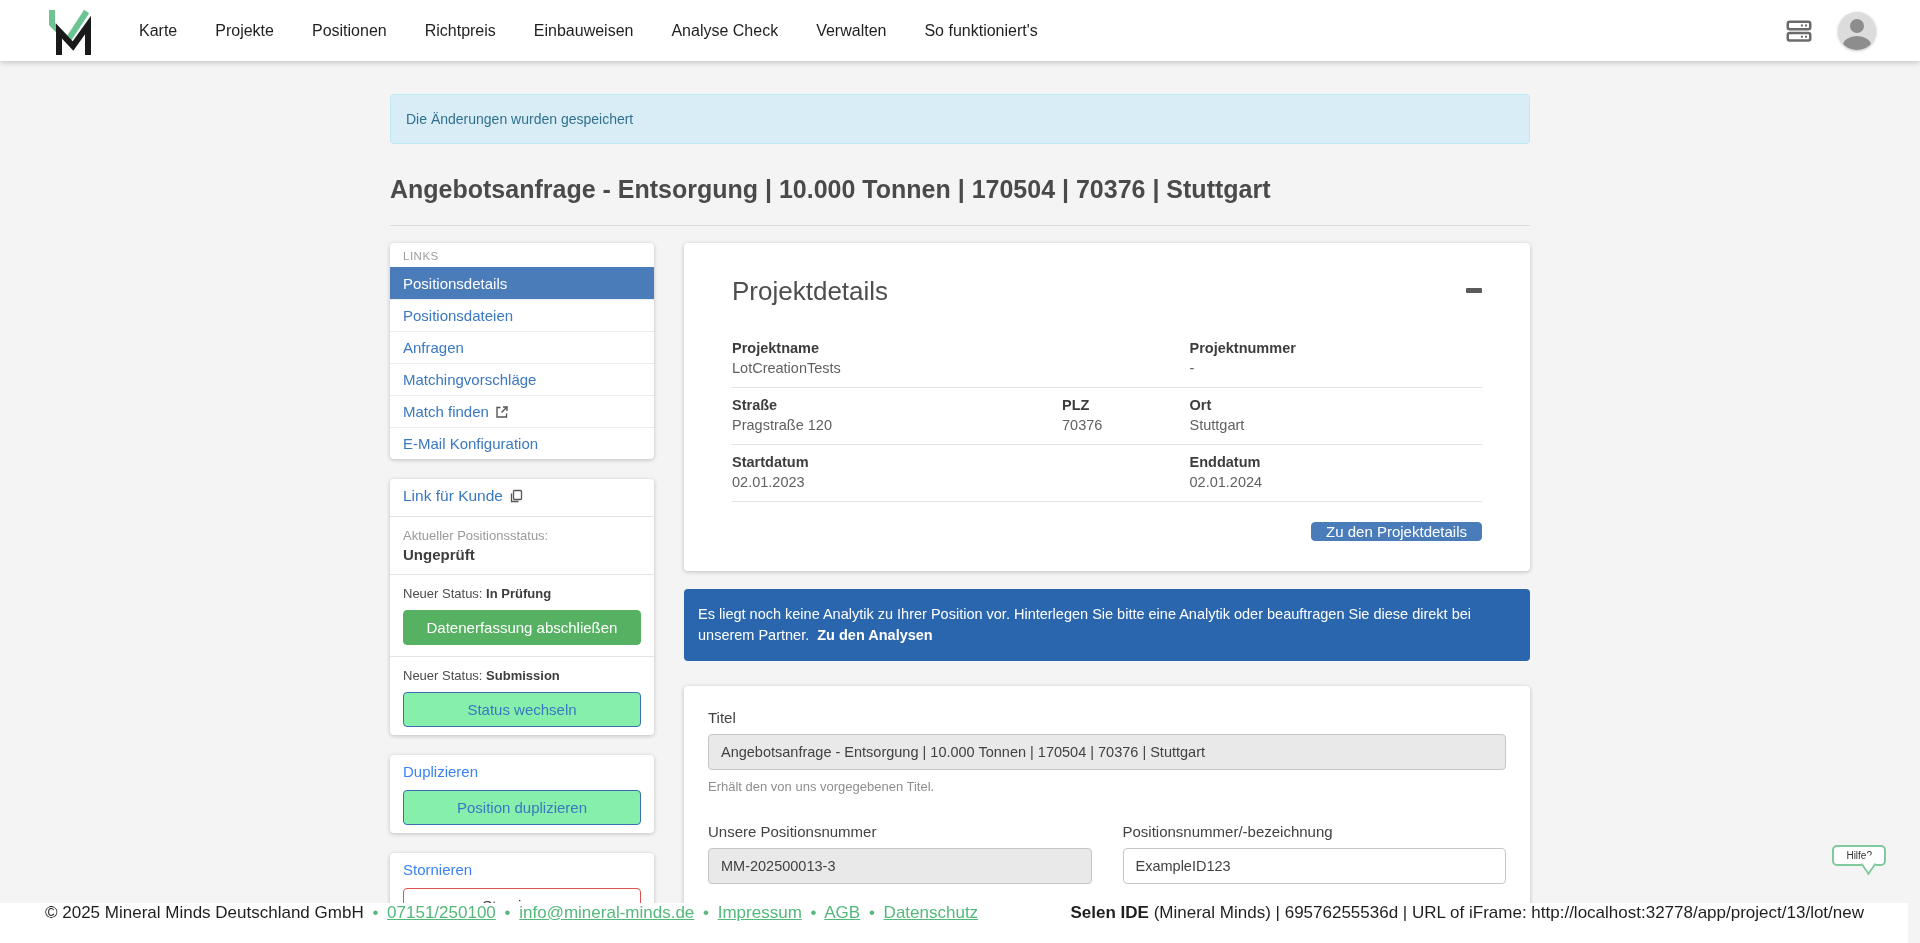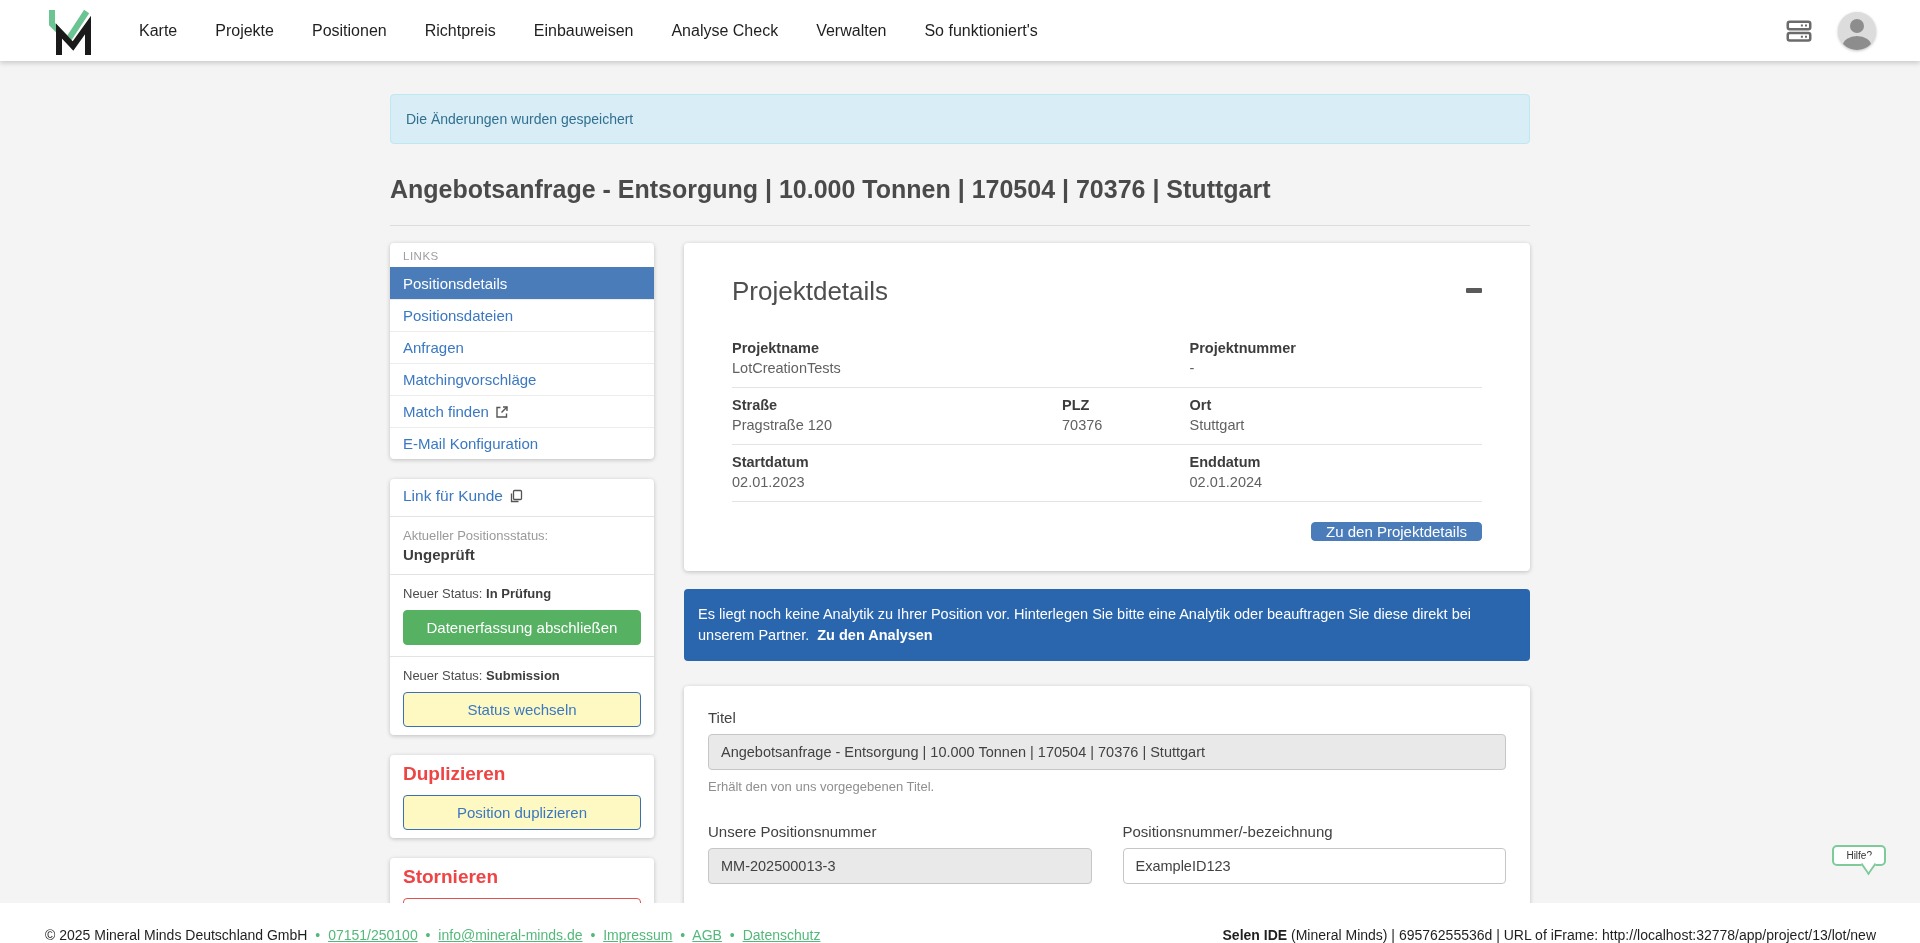--- a/index.html
+++ b/index.html
@@ -72,23 +72,23 @@
   .side-card { margin-top:20px; padding:8px 13px; }
   .cust-link { font-size:15.5px; color:#3a78c1; cursor:pointer; display:inline-flex; align-items:center; gap:6px; }
   .side-hr { border:none; border-top:1px solid #e3e3e3; margin:11px -13px; }
   .muted-label { font-size:13px; color:#9a9a9a; }
   .status-current { font-size:15px; font-weight:bold; color:#3d3d3d; margin-top:3px; }
   .new-status { font-size:13px; color:#4c4c4c; margin-bottom:9px; }
   .new-status b { color:#3d3d3d; }
   .btn { display:block; width:100%; text-align:center; border-radius:4px; font-size:15px;
          padding:8px 10px; cursor:pointer; font-family:inherit; }
   .btn-green { background:#56b262; border:1px solid #56b262; color:#fff; }
-  .btn-outline-blue { background:#fef9c3; border:1px solid #3a6fb5; color:#3a78c1; }
+  .btn-outline-blue { background:#86efac; border:1px solid #3a6fb5; color:#3a78c1; }
   .btn-outline-red { background:#fff; border:1px solid #e05252; color:#333; }
-  .card-heading { font-size:19px; font-weight:bold; color:#ef4444; margin-bottom:10px; }
+  .card-heading { font-size:15px; font-weight:normal; color:#3b82f6; margin-bottom:10px; }
   .caret { font-size:11px; margin-left:5px; }
 
   
   .project-card { padding:33px 48px 22px; }
   .project-head { display:flex; justify-content:space-between; align-items:flex-start; margin-bottom:24px; }
   .project-title { font-size:26px; font-weight:400; color:#4e4e4e; }
   .collapse-btn { width:16px; height:5px; background:#5a5a5a; border-radius:1px; margin-top:12px; cursor:pointer; }
   .detail-row { display:grid; grid-template-columns:44% 17% 39%; padding:9px 0 11px; border-bottom:1px solid #e3e3e3; }
   .detail-row .span2 { grid-column:span 2; }
   .detail-row .span3 { grid-column:span 3; }
@@ -112,24 +112,24 @@
     padding:0 12px; font-size:14.5px; color:#424242; background:#fff;
     font-family:inherit;
   }
   .text-input[readonly] { background:#e9e9e9; }
   .help-text { font-size:13px; color:#8f8f8f; margin-top:9px; }
   .form-row2 { display:flex; gap:31px; margin-top:29px; }
   .form-row2 > div { flex:1; }
 
   
   .footer {
-    position:absolute; left:0; right:0; bottom:0; height:40px;
+    position:absolute; left:0; right:12px; bottom:0; height:40px;
     background:#fff; z-index:50;
-    display:flex; align-items:flex-end; justify-content:space-between;
-    padding:0 44px 0 45px; font-size:14px; color:#1f1f1f;
+    display:flex; align-items:flex-start; justify-content:space-between;
+    padding:0 44px 0 45px; font-size:17px; color:#1f1f1f;
   }
   .footer a, .footer .flink { color:#53b87a; text-decoration:underline; cursor:pointer; }
   .fsep { color:#53b87a; margin:0 4px; }
   .footer-right b { font-weight:bold; }
 
   
   .help-btn {
     position:absolute; right:34px; bottom:77px; z-index:60;
     background:#fff; border:2px solid #7fca9a; border-radius:5px;
     padding:3px 12px; font-size:10px; color:#333; cursor:pointer;

